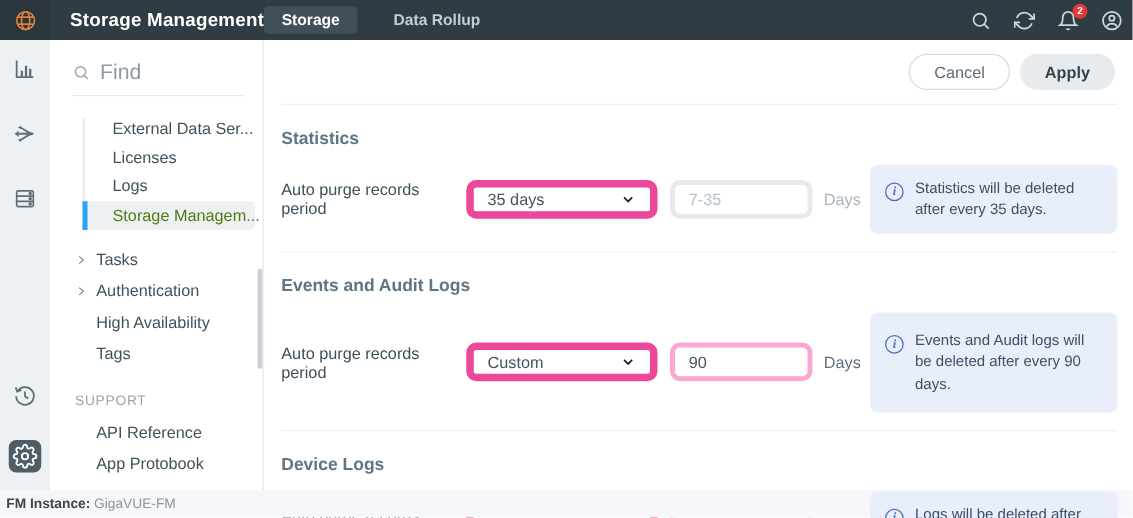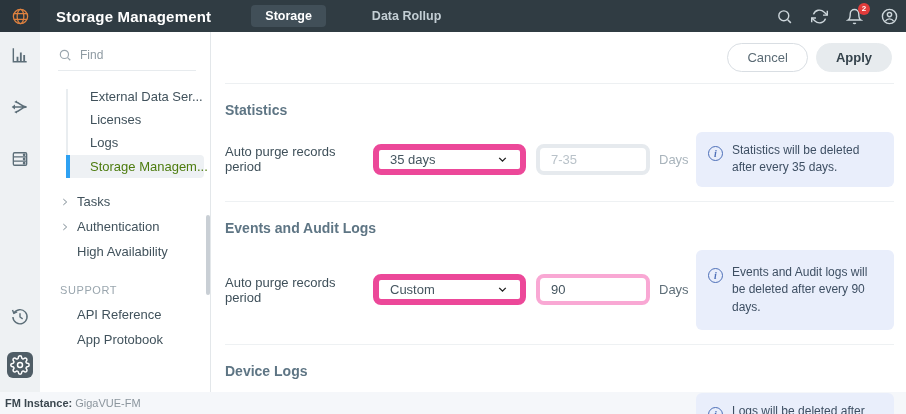--- a/index.html
+++ b/index.html
@@ -7,21 +7,21 @@
     font-family:"Liberation Sans", sans-serif; font-size:13px; color:#41525c; }
 
   
   .app-header { position:absolute; top:0; left:0; width:906px; height:32px;
     background:#303c43; display:flex; align-items:center; z-index:5; }
   .logo-box { width:40px; height:32px; background:#2a353c; display:flex;
     align-items:center; justify-content:center; flex:0 0 40px; }
   .logo-box svg { width:19px; height:19px; color:#e0823f; }
   .app-title { color:#ffffff; font-size:15px; font-weight:bold; margin-left:16px;
     letter-spacing:.2px; white-space:nowrap; }
-  .header-tabs { display:flex; align-items:center; margin-left:40px; gap:46px; }
+  .header-tabs { display:flex; align-items:center; gap:29px; }
   .tab { font-size:12.5px; font-weight:bold; color:#c3ced4; cursor:pointer; white-space:nowrap; }
   .tab.active { background:#414f58; color:#fff; padding:4px 14px; border-radius:4px; }
   .header-icons { margin-left:auto; display:flex; align-items:center; gap:18px;
     padding-right:8px; color:#cdd6db; }
   .hicon { width:17px; height:17px; position:relative; cursor:pointer; }
   .hicon svg { width:17px; height:17px; display:block; }
   .badge { position:absolute; top:-5px; right:-7px; min-width:12px; height:12px;
     background:#e03b3b; color:#fff; font-size:8px; font-weight:bold; border-radius:7px;
     display:flex; align-items:center; justify-content:center; padding:0 3px; }
 
@@ -34,21 +34,21 @@
   .rail-icon svg { width:20px; height:20px; }
   .rail-icon.push { margin-top:auto; margin-bottom:22px; }
   .rail-icon.active { background:#4f5d66; border-radius:6px; color:#fff; margin-bottom:6px; }
 
   
   .sidebar { position:absolute; top:32px; left:40px; width:171px; bottom:22px;
     background:#fff; border-right:1px solid #e3e7ea; z-index:2; overflow:hidden; }
   .find-row { display:flex; align-items:center; gap:8px; margin:16px 14px 0 18px;
     padding-bottom:8px; border-bottom:1px solid #e7ebee; color:#9aa6ae; }
   .find-row svg { width:14px; height:14px; flex:0 0 14px; }
-  .find-input { border:none; outline:none; width:100%; font-size:12px;
+  .find-input { border:none; outline:none; width:100%; font-size:17px;
     font-family:inherit; color:#41525c; background:transparent; }
   .find-input::placeholder { color:#8e9aa2; }
   .nav { position:relative; margin-top:14px; }
   .tree-line { position:absolute; left:26px; top:4px; height:88px; width:2px;
     background:#e9edf0; }
   .nav li { list-style:none; cursor:pointer; color:#41525c; white-space:nowrap;
     overflow:hidden; }
   .nav .sub { padding:4px 4px 4px 50px; }
   .nav .parent { padding:5px 4px 5px 37px; position:relative; }
   .chev { position:absolute; left:20px; top:6px; width:10px; height:10px; color:#7d8b94; }
@@ -216,20 +216,21 @@
           </svg></span>
       <span>Tasks</span>
     </li>
     <li class="parent">
       <span class="chev"><svg viewBox="0 0 24 24" fill="none" stroke="currentColor" stroke-width="2.4">
             <polyline points="8 5 16 12 8 19"></polyline>
           </svg></span>
       <span>Authentication</span>
     </li>
     <li class="parent">High Availability</li>
+    <li class="parent">Tags</li>
     <div class="support-hd">SUPPORT</div>
     <li class="supp">API Reference</li>
     <li class="supp">App Protobook</li>
 
   </ul>
   <div class="side-scroll"></div>
 </div>
 
 <div class="main">
   <div class="actionbar">

